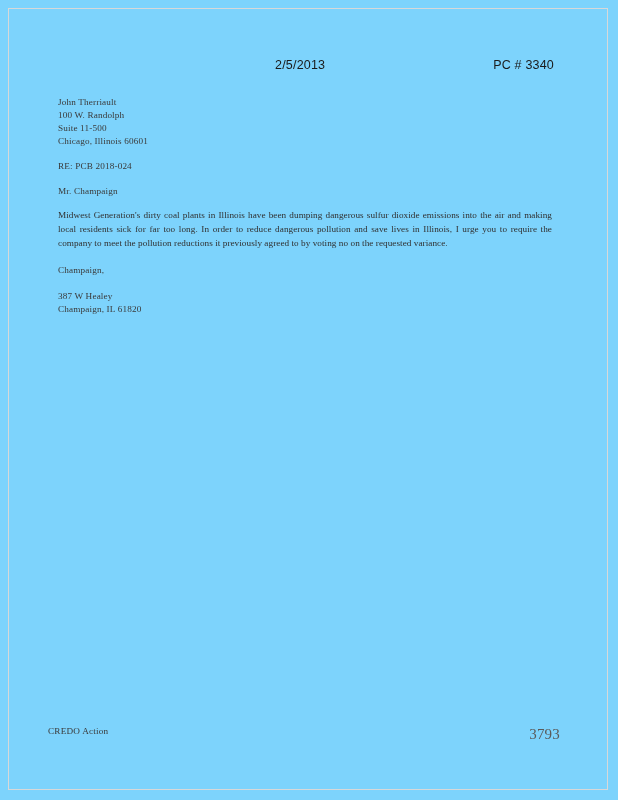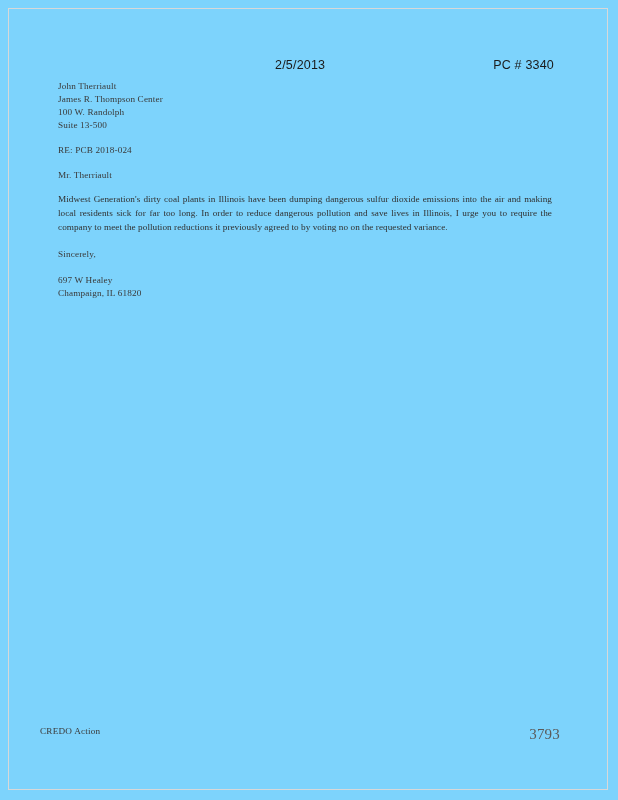--- a/index.html
+++ b/index.html
@@ -48,21 +48,21 @@
     margin-left: 215px;
   }
   .header-pc {
     margin-right: 6px;
     white-space: nowrap;
     margin-top: 40px;
   }
   .letter-body {
     position: absolute;
     left: 58px;
-    top: 80px;
+    top: 96px;
     width: 500px;
     color: #3a3a3a;
     font-size: 9.2px;
     line-height: 1.42;
   }
   .addr-block div {
     white-space: nowrap;
     letter-spacing: 0.15px;
   }
   .gap-sm { height: 11px; }
@@ -85,21 +85,21 @@
   }
   .closing {
     letter-spacing: 0.15px;
   }
   .sign-block div {
     white-space: nowrap;
     letter-spacing: 0.15px;
   }
   .footer-left {
     position: absolute;
-    left: 40px;
+    left: 48px;
     top: 726px;
     font-size: 9.2px;
     color: #3a3a3a;
     letter-spacing: 0.2px;
   }
   .footer-right {
     position: absolute;
     right: 58px;
     top: 726px;
     font-size: 15px;
@@ -116,45 +116,45 @@
 
   <div class="header-row">
     <span class="header-date">2/5/2013</span>
     <span class="header-pc">PC # 3340</span>
   </div>
 
   <div class="letter-body">
 
     <div class="addr-block">
       <div>John Therriault</div>
-      <div>James R. Thompson Center</div>
       <div>100 W. Randolph</div>
-      <div>Suite 13-500</div>
+      <div>Suite 11-500</div>
+      <div>Chicago, Illinois 60601</div>
     </div>
 
     <div class="gap-md"></div>
 
     <div class="re-line">RE: PCB 2018-024</div>
 
     <div class="gap-md"></div>
 
-    <div class="salutation">Mr. Therriault</div>
+    <div class="salutation">Mr. Champaign</div>
 
     <div class="gap-sm"></div>
 
     <div class="para">Midwest Generation's dirty coal plants in Illinois have been dumping dangerous sulfur dioxide emissions into the air and making local residents sick for far too long. In order to reduce dangerous pollution and save lives in Illinois, I urge you to require the company to meet the pollution reductions it previously agreed to by voting no on the requested variance.</div>
 
     <div class="gap-lg"></div>
 
-    <div class="closing">Sincerely,</div>
+    <div class="closing">Champaign,</div>
 
     <div class="gap-lg"></div>
 
     <div class="sign-block">
-      <div>697 W Healey</div>
+      <div>387 W Healey</div>
       <div>Champaign, IL 61820</div>
     </div>
 
   </div>
 
   <div class="footer-left">CREDO Action</div>
   <div class="footer-right">3793</div>
 
 </div>
 

